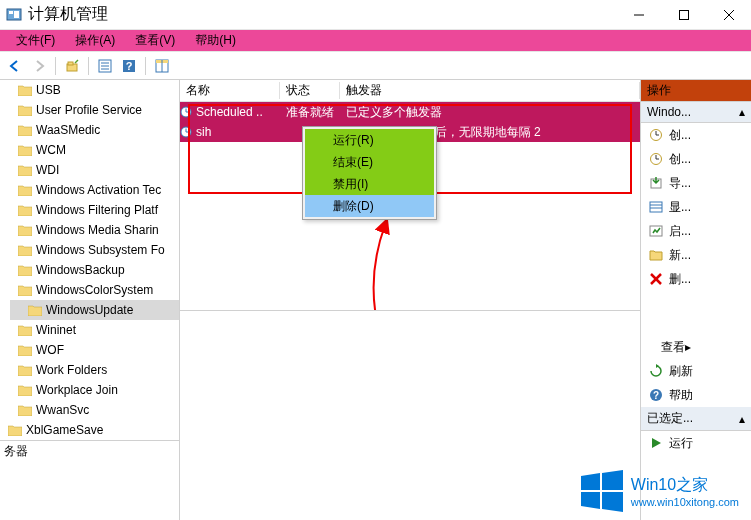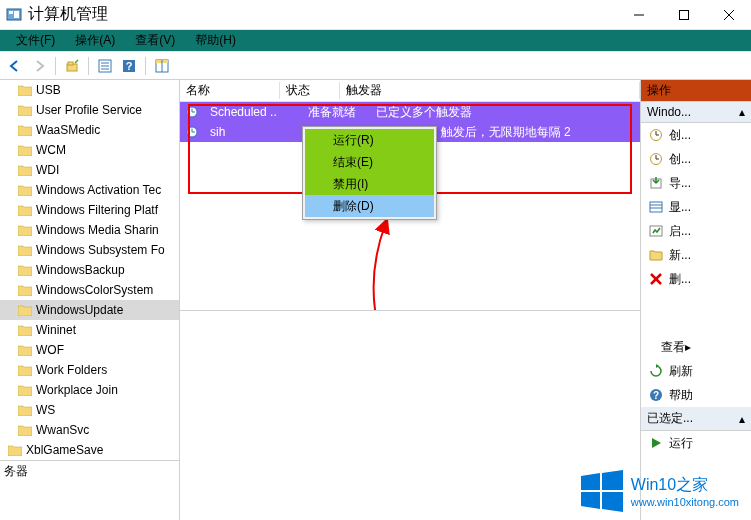--- a/index.html
+++ b/index.html
@@ -40,21 +40,21 @@
     color: #000;
   }
   .win-btn.close { background: transparent; }
   .win-btn svg { width: 10px; height: 10px; }
   
   .menubar {
     height: 22px;
     display: flex;
     align-items: center;
     padding: 0 6px;
-    background: #0f766e;
+    background: #ec4899;
     border-bottom: 1px solid #e5e5e5;
   }
   .menubar .menu-item {
     padding: 2px 10px;
   }
   
   .toolbar {
     height: 28px;
     display: flex;
     align-items: center;
@@ -89,20 +89,21 @@
   }
   .tree-item {
     display: flex;
     align-items: center;
     height: 20px;
     padding-left: 18px;
     white-space: nowrap;
   }
   .tree-item.selected {
     background: #d9d9d9;
+    margin-left: 10px;
   }
   .tree-item .folder-icon {
     width: 14px; height: 11px;
     margin-right: 4px;
     flex-shrink: 0;
   }
   .tree-item.level2 { padding-left: 8px; }
   .tree-bottom-label {
     padding: 2px 4px;
     border-top: 1px solid #d0d0d0;
@@ -136,25 +137,23 @@
     left: 8px;
     right: 8px;
     height: 90px;
     pointer-events: none;
   }
   .list-row {
     height: 20px;
     display: flex;
     align-items: center;
     color: #fff;
-    background: #8b5cf6;
-    padding-left: 6px;
+    background: #be185d;
     overflow: hidden;
     white-space: nowrap;
-    gap: 8px;
   }
   .list-row .clock-icon {
     width: 12px; height: 12px;
     margin-right: 4px;
     flex-shrink: 0;
   }
   .list-row > span:nth-child(2) { width: 90px; }
   .list-row > span:nth-child(3) { width: 60px; }
   
   .context-menu {
@@ -455,26 +454,20 @@
         <div class="tree-item">
           <span class="folder-icon"><svg viewBox="0 0 14 11">
               <path d="M0 1 L5 1 L6 2 L14 2 L14 11 L0 11 Z" fill="#f5d77a" stroke="#c0a030" stroke-width="0.5"></path>
             </svg></span>
           <span>Workplace Join</span>
         </div>
         <div class="tree-item">
           <span class="folder-icon"><svg viewBox="0 0 14 11">
               <path d="M0 1 L5 1 L6 2 L14 2 L14 11 L0 11 Z" fill="#f5d77a" stroke="#c0a030" stroke-width="0.5"></path>
             </svg></span>
-          <span>WS</span>
-        </div>
-        <div class="tree-item">
-          <span class="folder-icon"><svg viewBox="0 0 14 11">
-              <path d="M0 1 L5 1 L6 2 L14 2 L14 11 L0 11 Z" fill="#f5d77a" stroke="#c0a030" stroke-width="0.5"></path>
-            </svg></span>
           <span>WwanSvc</span>
         </div>
       </div>
     <div class="tree-item level2">
       <span class="folder-icon"><svg viewBox="0 0 14 11">
             <path d="M0 1 L5 1 L6 2 L14 2 L14 11 L0 11 Z" fill="#f5d77a" stroke="#c0a030" stroke-width="0.5"></path>
           </svg></span>
       <span>XblGameSave</span>
     </div>
     <div class="tree-bottom-label">务器</div>

